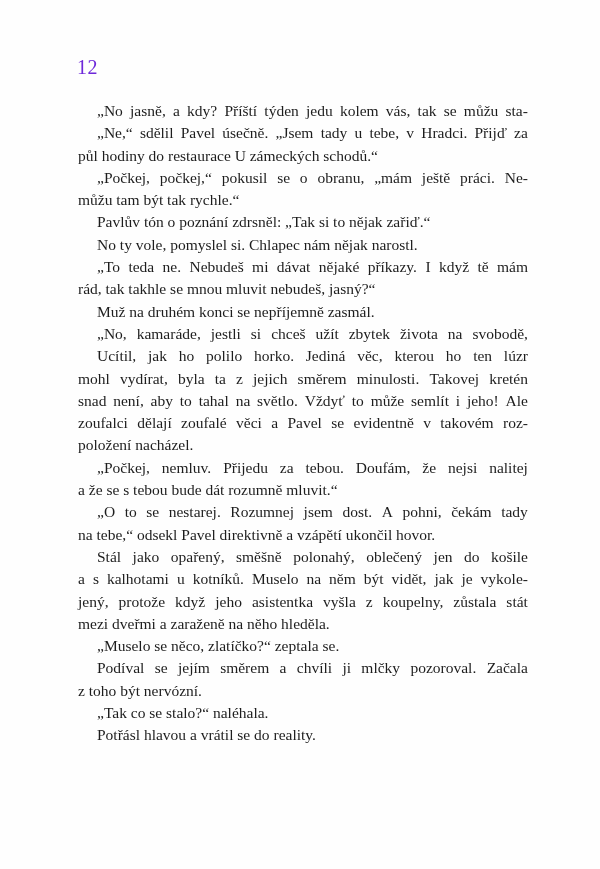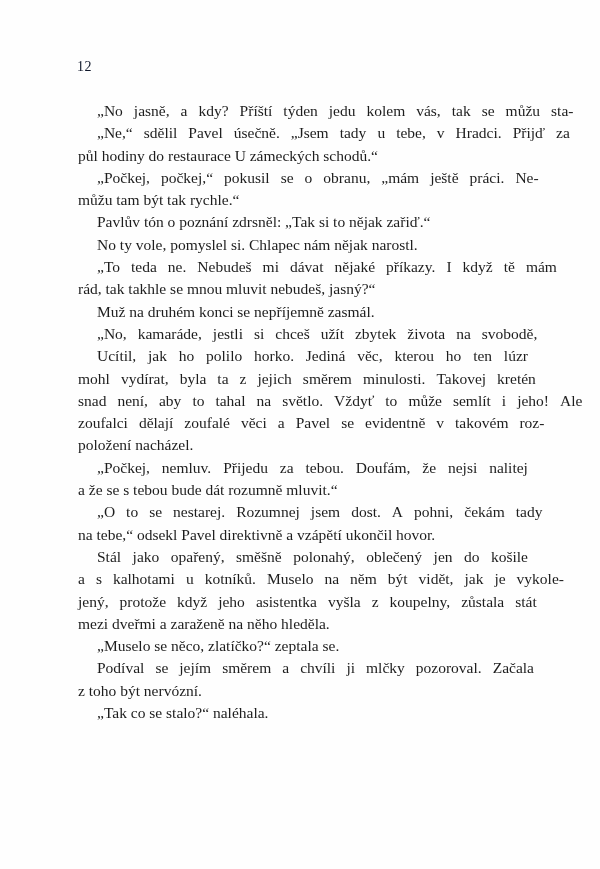--- a/index.html
+++ b/index.html
@@ -13,42 +13,41 @@
     height: 869px;
     background: #fefefe;
     font-family: "Liberation Serif", "DejaVu Serif", serif;
     color: #1d1d1d;
     overflow: hidden;
   }
   .page-number {
     position: absolute;
     left: 77px;
     top: 58px;
-    font-size: 14px;
+    font-size: 20px;
     line-height: 18px;
     letter-spacing: 0.5px;
-    color: #0f172a;
+    color: #6d28d9;
   }
   .text-block {
     position: absolute;
     left: 78px;
     top: 100px;
     width: 450px;
     font-size: 15.5px;
   }
   .paragraph {
     margin: 0;
   }
   .line {
     display: flex;
     justify-content: space-between;
     height: 22.3px;
     line-height: 22.3px;
     white-space: nowrap;
-    gap: 11px;
   }
   .line span {
     flex: 0 0 auto;
     white-space: nowrap;
   }
   .line.last {
     display: block;
   }
   .line.first {
     padding-left: 19px;
@@ -291,14 +290,17 @@
           <span>ji</span>
           <span>mlčky</span>
           <span>pozoroval.</span>
           <span>Začala</span>
         </div>
         <div class="line last">z toho být nervózní.</div>
       </div>
       <div class="paragraph">
         <div class="line first last">„Tak co se stalo?“ naléhala.</div>
       </div>
+      <div class="paragraph">
+        <div class="line first last">Potřásl hlavou a vrátil se do reality.</div>
+      </div>
     </div>
 </div>
 
 </body></html>

